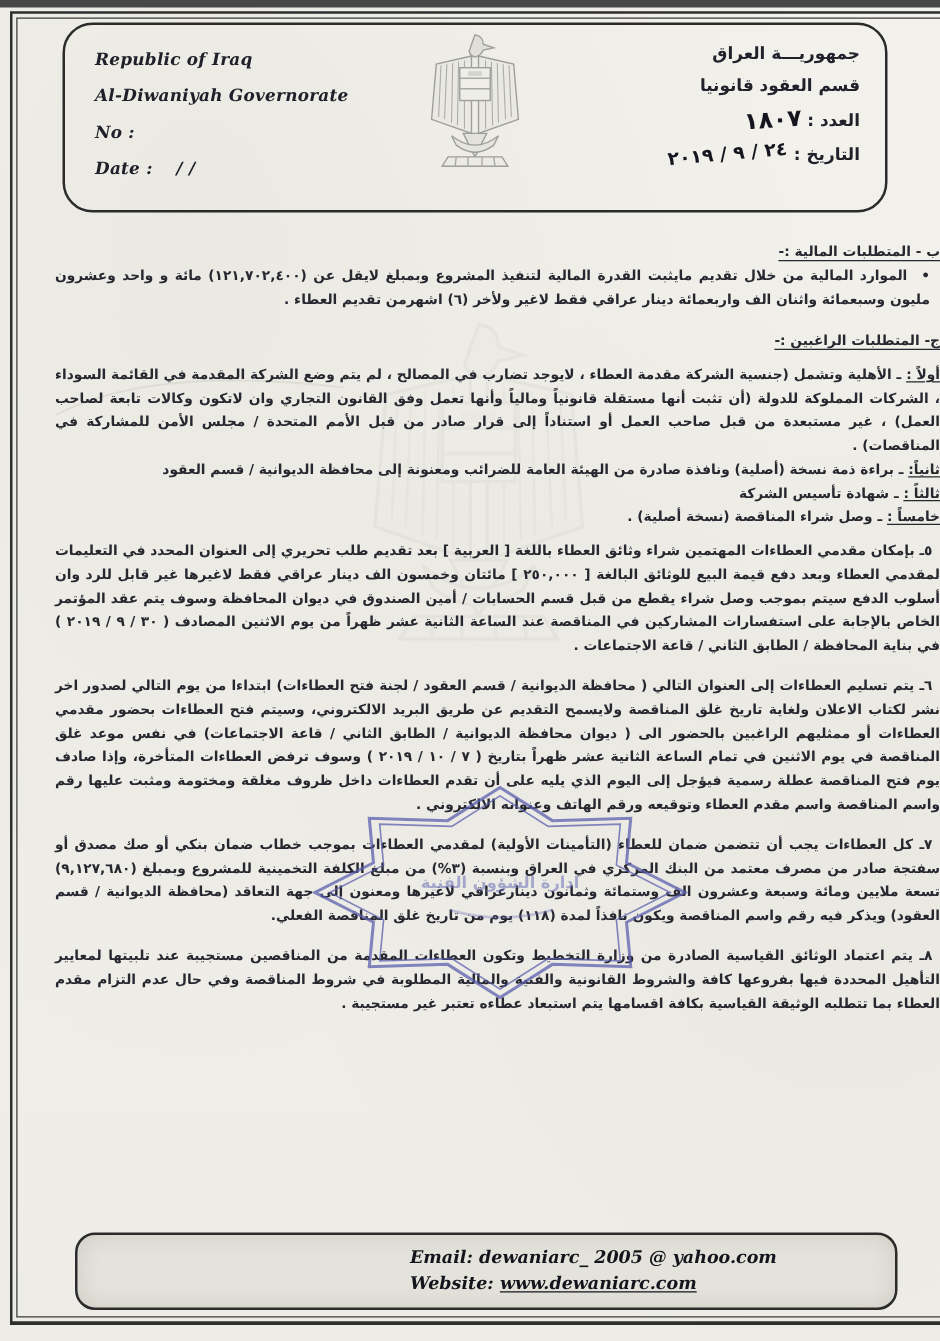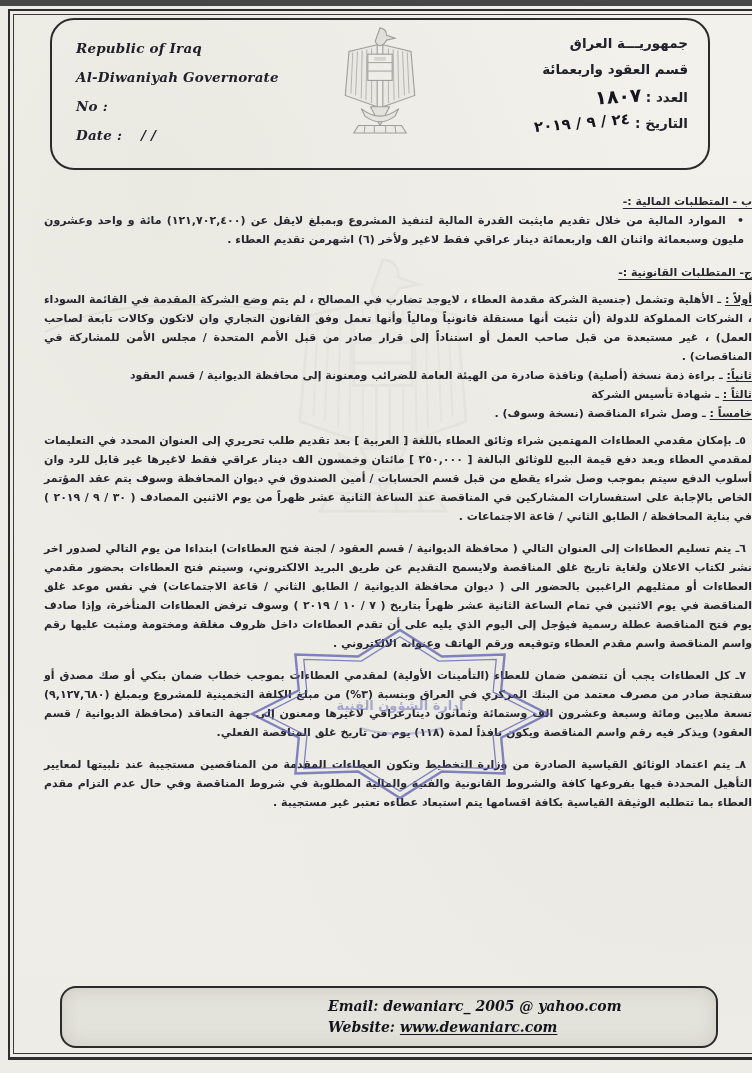--- a/index.html
+++ b/index.html
@@ -128,21 +128,21 @@
     </div>
 
     <div class="emblem">
       <svg width="96" height="122" viewBox="0 0 100 130">
           <use href="#eagleShape"></use>
         </svg>
     </div>
 
     <div class="header-ar">
       <div>جمهوريـــة العراق</div>
-      <div>قسم العقود واربعمائة</div>
+      <div>قسم العقود قانونيا</div>
       <div>
         <span>العدد :</span>
         <span class="hand-number">١٨٠٧</span>
       </div>
       <div>
         <span>التاريخ :</span>
         <span class="hand-date">٢٤ / ٩ / ٢٠١٩</span>
       </div>
     </div>
   </div>
@@ -159,37 +159,37 @@
 
   <div class="body-text" lang="ar">
 
     <p class="sec-heading">ب - المتطلبات المالية :-</p>
 
     <p class="bullet-para">
       <span class="bullet-glyph">•</span>
       <span>الموارد المالية من خلال تقديم مايثبت القدرة المالية لتنفيذ المشروع وبمبلغ لايقل عن (١٢١,٧٠٢,٤٠٠) مائة و واحد وعشرون مليون وسبعمائة واثنان الف واربعمائة دينار عراقي فقط لاغير ولأخر (٦) اشهرمن تقديم العطاء .</span>
     </p>
 
-    <p class="sec-heading second">ج- المتطلبات القانونية :-</p>
+    <p class="sec-heading second">ج- المتطلبات الراغبين :-</p>
 
     <p>
       <span class="item-label">أولاً :</span>
       <span>ـ الأهلية وتشمل (جنسية الشركة مقدمة العطاء ، لايوجد تضارب في المصالح ، لم يتم وضع الشركة المقدمة في القائمة السوداء ، الشركات المملوكة للدولة (أن تثبت أنها مستقلة قانونياً ومالياً وأنها تعمل وفق القانون التجاري وان لاتكون وكالات تابعة لصاحب العمل) ، غير مستبعدة من قبل صاحب العمل أو استناداً إلى قرار صادر من قبل الأمم المتحدة / مجلس الأمن للمشاركة في المناقصات) .</span>
     </p>
     <p>
       <span class="item-label">ثانياً:</span>
       <span>ـ براءة ذمة نسخة (أصلية) ونافذة صادرة من الهيئة العامة للضرائب ومعنونة إلى محافظة الديوانية / قسم العقود</span>
     </p>
     <p>
       <span class="item-label">ثالثاً :</span>
       <span>ـ شهادة تأسيس الشركة</span>
     </p>
     <p>
       <span class="item-label">خامساً :</span>
-      <span>ـ وصل شراء المناقصة (نسخة وسوف) .</span>
+      <span>ـ وصل شراء المناقصة (نسخة أصلية) .</span>
     </p>
 
     <div class="numbered-block">
       <p>
         <span>٥ـ</span>
         <span>بإمكان مقدمي العطاءات المهتمين شراء وثائق العطاء باللغة [ العربية ] بعد تقديم طلب تحريري إلى العنوان المحدد في التعليمات لمقدمي العطاء وبعد دفع قيمة البيع للوثائق البالغة [ ٢٥٠,٠٠٠ ] مائتان وخمسون الف دينار عراقي فقط لاغيرها غير قابل للرد وان أسلوب الدفع سيتم بموجب وصل شراء يقطع من قبل قسم الحسابات / أمين الصندوق في ديوان المحافظة وسوف يتم عقد المؤتمر الخاص بالإجابة على استفسارات المشاركين في المناقصة عند الساعة الثانية عشر ظهراً من يوم الاثنين المصادف ( ٣٠ / ٩ / ٢٠١٩ ) في بناية المحافظة / الطابق الثاني / قاعة الاجتماعات .</span>
       </p>
       <p>
         <span>٦ـ</span>
         <span>يتم تسليم العطاءات إلى العنوان التالي ( محافظة الديوانية / قسم العقود / لجنة فتح العطاءات) ابتداءا من يوم التالي لصدور اخر نشر لكتاب الاعلان ولغاية تاريخ غلق المناقصة ولايسمح التقديم عن طريق البريد الالكتروني، وسيتم فتح العطاءات بحضور مقدمي العطاءات أو ممثليهم الراغبين بالحضور الى ( ديوان محافظة الديوانية / الطابق الثاني / قاعة الاجتماعات) في نفس موعد غلق المناقصة في يوم الاثنين في تمام الساعة الثانية عشر ظهراً بتاريخ ( ٧ / ١٠ / ٢٠١٩ ) وسوف ترفض العطاءات المتأخرة، وإذا صادف يوم فتح المناقصة عطلة رسمية فيؤجل إلى اليوم الذي يليه على أن تقدم العطاءات داخل ظروف مغلقة ومختومة ومثبت عليها رقم واسم المناقصة واسم مقدم العطاء وتوقيعه ورقم الهاتف وعنوانه الالكتروني .</span>

